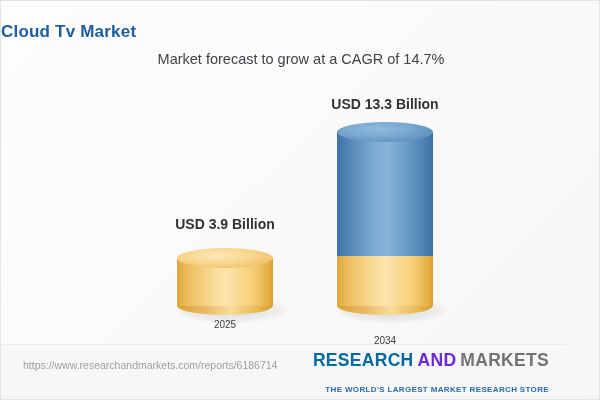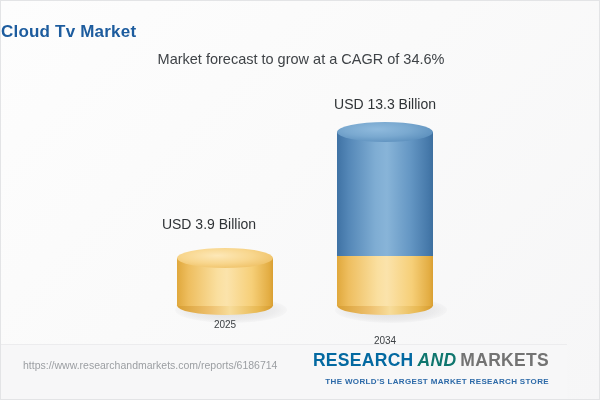--- a/index.html
+++ b/index.html
@@ -28,25 +28,25 @@
     position:absolute;left:0;top:50px;width:600px;
     text-align:center;
     font-size:14.5px;
     color:#3f4347;
   }
 
   
   .vlabel{
     position:absolute;
     text-align:center;
-    font-size:14px;font-weight:normal;
+    font-size:14px;font-weight:bold;
     color:#2f3336;
     white-space:nowrap;
   }
-  #vlabel-2025{left:110px;top:215px;width:196px;}
+  #vlabel-2025{left:126px;top:215px;width:196px;}
   #vlabel-2034{left:286px;top:95px;width:196px;}
 
   
   .clabel{
     position:absolute;
     text-align:center;
     font-size:10px;
     color:#3b3f43;
     white-space:nowrap;
   }
@@ -91,21 +91,21 @@
       #8fbadd 0%, #7aa9d0 42%, #5f92bf 75%, #4a7cab 100%);
   }
 </style>
 </head>
 <body>
 
 <div id="canvas">
 
   <div class="title">Cloud Tv Market</div>
 
-  <div class="subtitle">Market forecast to grow at a CAGR of 34.6%</div>
+  <div class="subtitle">Market forecast to grow at a CAGR of 14.7%</div>
 
   <div>
 
     <div class="vlabel" id="vlabel-2025">USD 3.9 Billion</div>
 
     <div class="cyl">
 
       <div class="shadow" style="left:174px;top:296px;width:112px;height:26px;"></div>
 
       <div class="y-bottom" style="position:absolute;left:176px;top:295px;width:96px;height:19px;border-radius:50%;"></div>
@@ -136,19 +136,19 @@
 
   </div>
 
   <div style="position:absolute;left:0;bottom:0;width:566px;height:54px;
               background:#f7f7f8;border-top:1px solid #ececee;">
 
     <div style="position:absolute;left:22px;top:14px;font-size:10.5px;color:#9b9ea2;">https://www.researchandmarkets.com/reports/6186714</div>
 
     <div style="position:absolute;right:18px;top:5px;text-align:right;">
       <div style="font-size:17.5px;font-weight:bold;letter-spacing:.3px;line-height:21px;white-space:nowrap;">
-        <span style="color:#0369a1;">RESEARCH</span><span style="color:#0f766e;padding:0 4px;font-style:italic;">AND</span><span style="color:#737373;">MARKETS</span>
+        <span style="color:#0369a1;">RESEARCH</span><span style="color:#6d28d9;padding:0 4px;">AND</span><span style="color:#737373;">MARKETS</span>
       </div>
-      <div style="font-size:8px;font-weight:bold;color:#2d6aa8;letter-spacing:.35px;margin-top:6px;white-space:nowrap;">THE WORLD'S LARGEST MARKET RESEARCH STORE</div>
+      <div style="font-size:8px;font-weight:bold;color:#2d6aa8;letter-spacing:.35px;margin-top:14px;white-space:nowrap;">THE WORLD'S LARGEST MARKET RESEARCH STORE</div>
     </div>
   </div>
 
 </div>
 
 </body></html>

